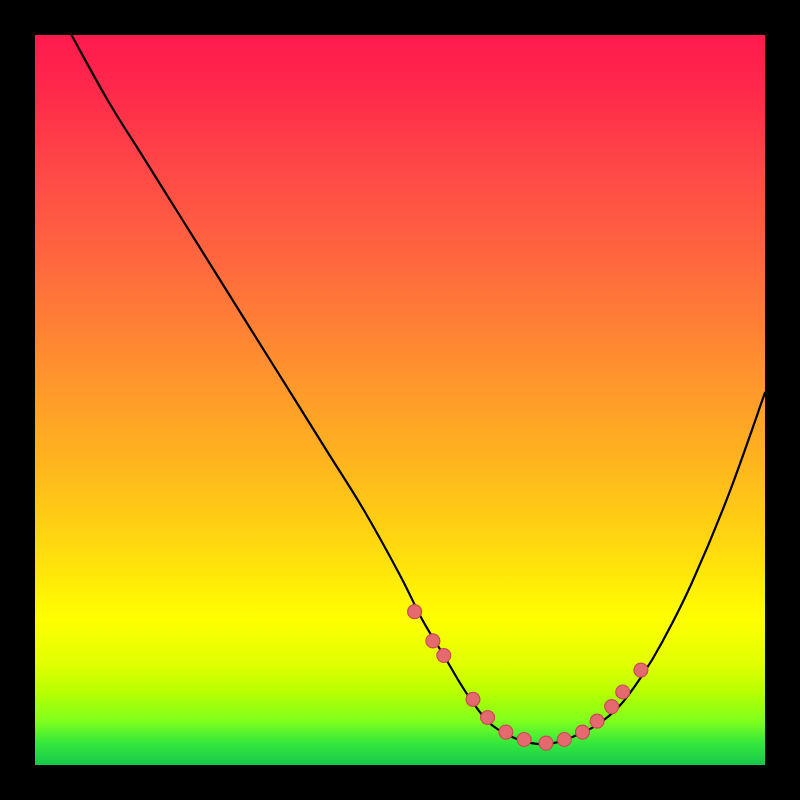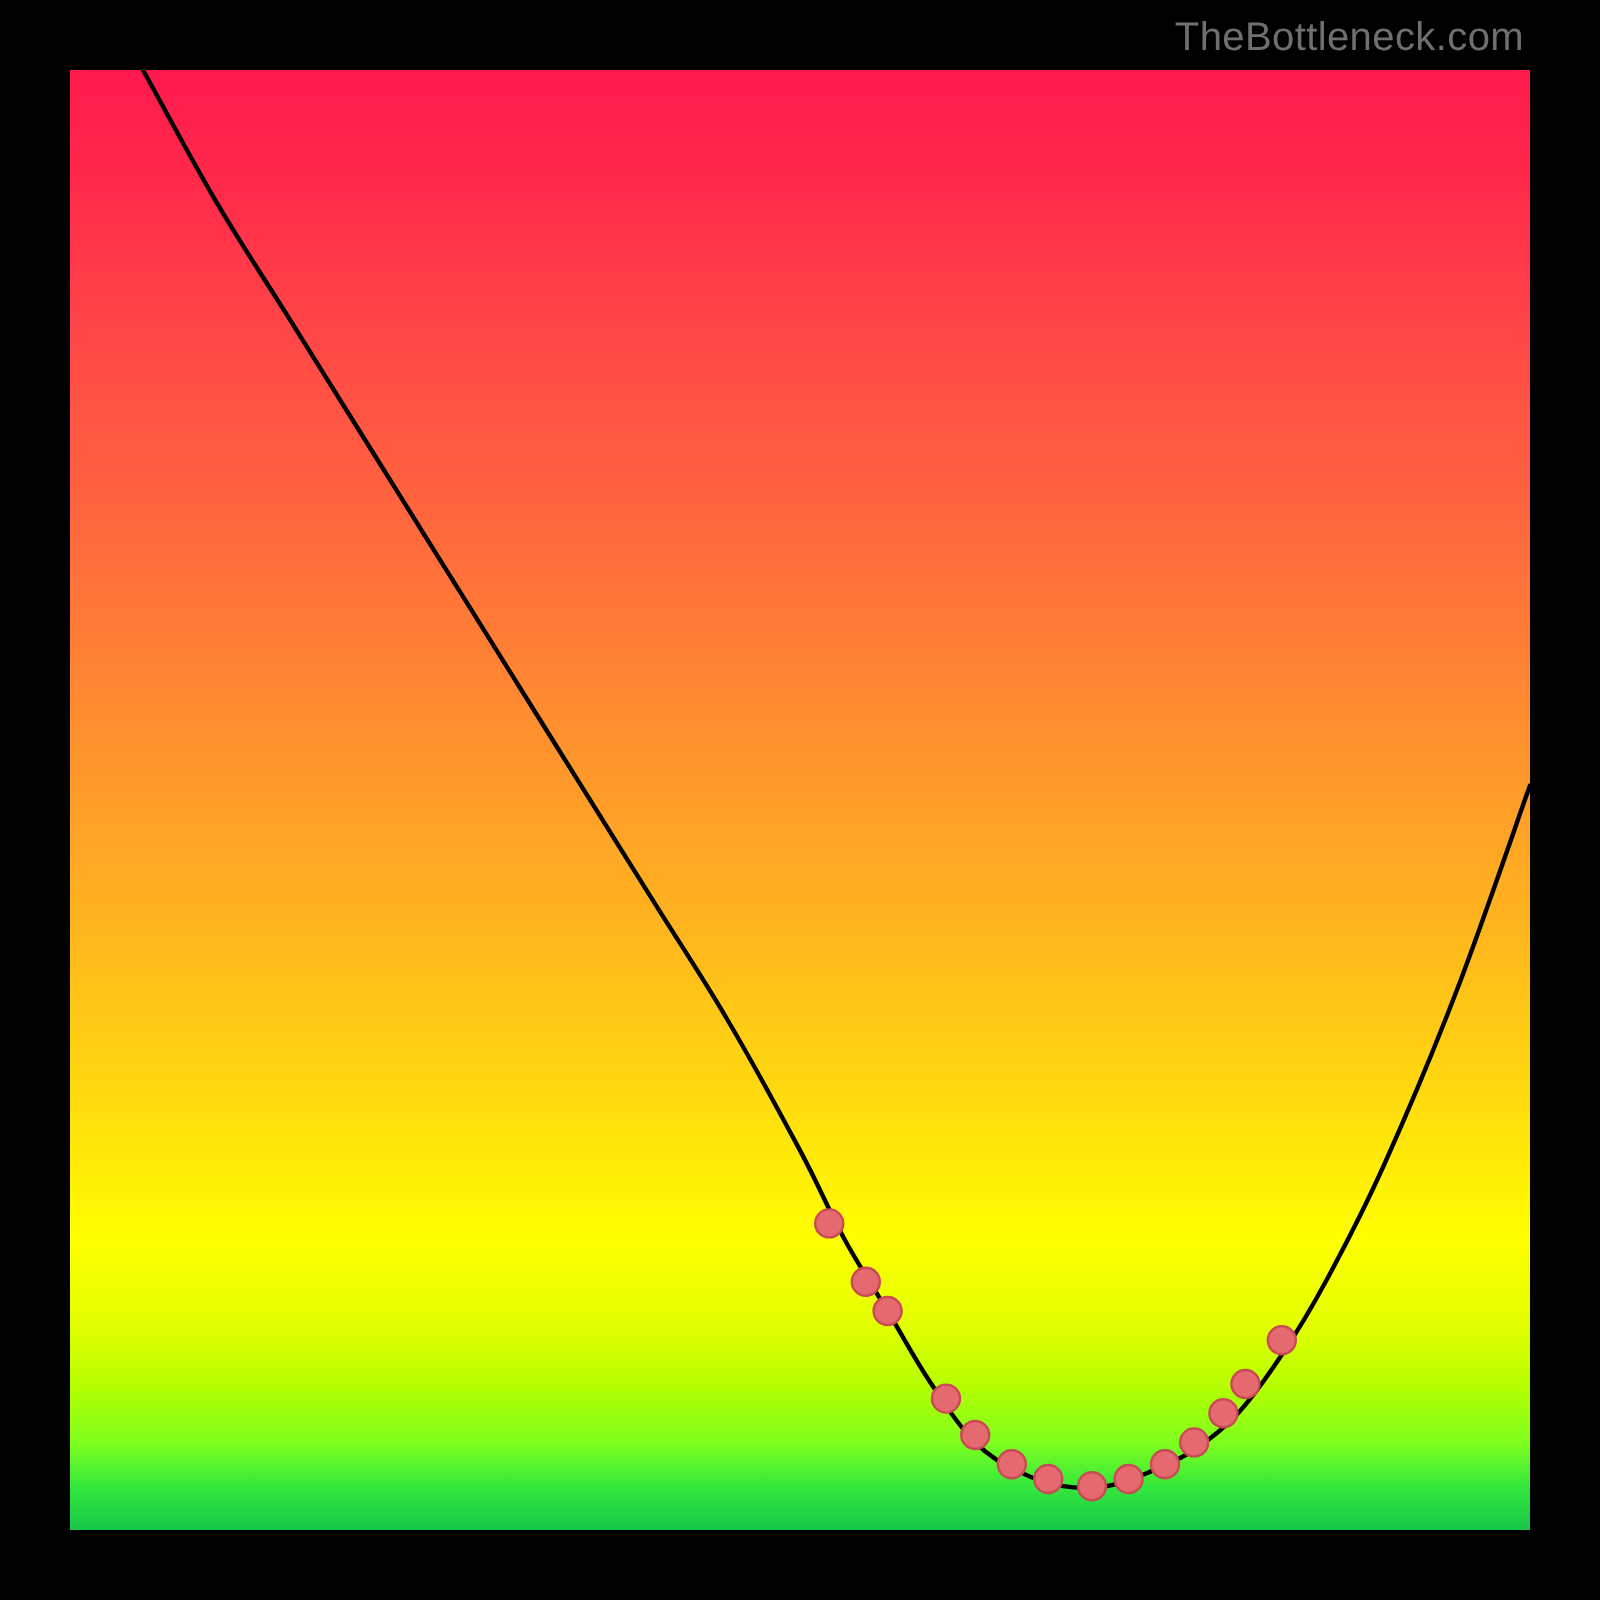--- a/index.html
+++ b/index.html
@@ -68,21 +68,20 @@
   .marker {
     fill: #e46a6f;
     stroke: #c94a55;
     stroke-width: 1.2;
   }
 </style>
 </head>
 <body>
 
 <div class="stage">
-  <div class="credit">TheBottleneck.com</div>
   <div class="plot-area">
     <svg viewBox="0 0 730 730">
       <path id="curve" class="curve-path" d="M 36.5 0.0 C 43.1 11.8, 59.9 43.4, 73.0 65.7 C 86.1 88.0, 96.4 103.1, 109.5 124.1 C 122.6 145.1, 132.9 161.5, 146.0 182.5 C 159.1 203.5, 169.4 219.9, 182.5 240.9 C 195.6 261.9, 205.9 278.3, 219.0 299.3 C 232.1 320.3, 242.4 336.7, 255.5 357.7 C 268.6 378.7, 278.9 395.1, 292.0 416.1 C 305.1 437.1, 315.4 452.2, 328.5 474.5 C 341.6 496.8, 354.5 520.5, 365.0 540.2 C 375.5 559.9, 379.0 569.5, 386.9 584.0 C 394.8 598.5, 400.9 607.4, 408.8 620.5 C 416.7 633.6, 422.8 645.2, 430.7 657.0 C 438.6 668.8, 444.7 678.3, 452.6 686.2 C 460.5 694.1, 466.6 696.9, 474.5 700.8 C 482.4 704.7, 488.5 706.8, 496.4 708.1 C 504.3 709.4, 510.4 709.4, 518.3 708.1 C 526.2 706.8, 532.3 704.1, 540.2 700.8 C 548.1 697.5, 554.2 695.1, 562.1 689.9 C 570.0 684.6, 576.1 680.1, 584.0 671.6 C 591.9 663.1, 598.0 654.2, 605.9 642.4 C 613.8 630.6, 618.6 623.0, 627.8 605.9 C 637.0 588.8, 645.2 573.8, 657.0 547.5 C 668.8 521.2, 680.4 494.1, 693.5 459.9 C 706.6 425.7, 723.4 376.1, 730.0 357.7"></path>
       <g id="markers">
           <circle cx="379.6" cy="576.7" r="7" class="marker"></circle>
           <circle cx="397.9" cy="605.9" r="7" class="marker"></circle>
           <circle cx="408.8" cy="620.5" r="7" class="marker"></circle>
           <circle cx="438.0" cy="664.3" r="7" class="marker"></circle>
           <circle cx="452.6" cy="682.5" r="7" class="marker"></circle>
           <circle cx="470.9" cy="697.1" r="7" class="marker"></circle>

